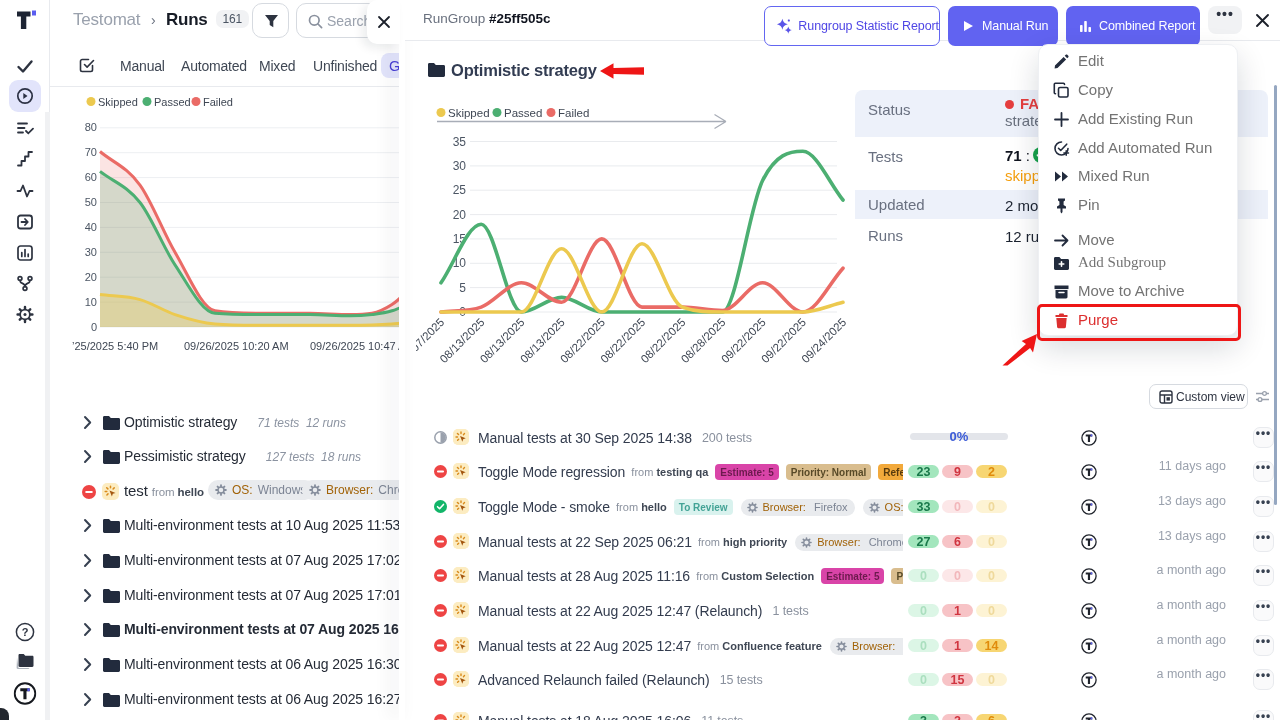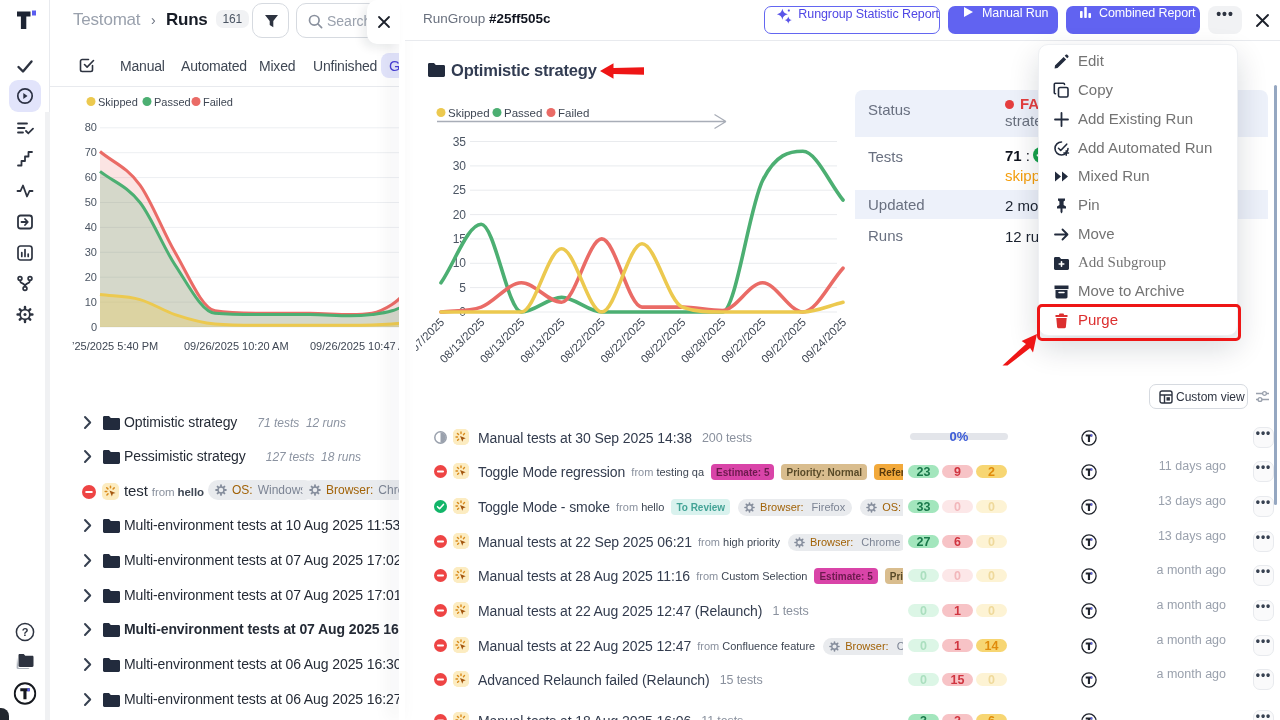--- a/index.html
+++ b/index.html
@@ -34,40 +34,40 @@
   .gearbadge { display:inline-flex; align-items:center; gap:5px; background:#e9ebee; color:#7c8494;
     border-radius:10px; font-size:12px; padding:3px 9px 3px 7px; white-space:nowrap; }
   .gearbadge b { color:#a16207; font-weight:400; }
   
   #panel { position:absolute; left:405px; top:0; width:875px; height:720px; background:#fff; z-index:10; }
   #phead { position:absolute; left:0; top:0; width:875px; height:41px; border-bottom:1px solid #e8eaee; background:#fff; }
   #closetab { position:absolute; left:-38px; top:0px; width:33px; height:44px; background:#fff;
     border-radius:10px 0 0 10px; box-shadow:-5px 4px 10px rgba(15,23,42,.08); z-index:11; }
   #paneledge { position:absolute; left:-6px; top:0; width:6px; height:720px; background:#fff;
     box-shadow:-7px 0 18px rgba(15,23,42,.10); }
-  .pbtn { position:absolute; top:6px; height:28px; border-radius:7px; font-size:12.5px; font-weight:400;
-    display:flex; align-items:flex-start; white-space:nowrap; letter-spacing:-.1px; }
+  .pbtn { position:absolute; top:6px; height:40px; border-radius:7px; font-size:12.5px; font-weight:400;
+    display:flex; align-items:center; white-space:nowrap; letter-spacing:-.1px; }
   .pbtn.solid { background:#6163f1; color:#fff; }
   .pbtn.ghost { background:#fff; color:#4f46e5; border:1px solid #6366f1; }
   
   .inforow { position:absolute; left:450px; width:413px; }
   .inforow .lbl { position:absolute; left:13px; top:11px; font-size:15px; color:#697080; }
   
   #menu { position:absolute; left:633px; top:44px; width:200px; height:292px; background:#fff;
     border:1px solid #eef0f3; border-radius:10px; box-shadow:0 12px 30px rgba(15,23,42,.16); z-index:20; }
   .mi { position:absolute; left:0; width:200px; height:29px; font-size:15px; color:#737373; }
   .mi .mic { position:absolute; left:14px; top:6px; width:17px; height:17px; }
   .mi .mtx { position:absolute; left:39px; top:5px; }
   
   .rrow { position:absolute; left:0px; width:875px; height:35px; }
   .rrow .sticon { position:absolute; left:29px; top:4px; }
   .rrow .manic { position:absolute; left:48px; top:1px; width:16px; height:16px; background:#fcecc1;
     border-radius:5px; }
   .rrow .rfrom { font-size:11px; color:#8a919e; font-weight:400; letter-spacing:0; }
-  .rrow .rfrom b { color:#3f4754; font-weight:400; }
+  .rrow .rfrom b { color:#3f4754; font-weight:700; }
   .pillset { position:absolute; left:503px; top:11px; display:flex; gap:3px; }
   .pill { width:31px; height:13px; border-radius:8px; font-size:12.5px; font-weight:700;
     display:flex; align-items:center; justify-content:center; }
   .p-g { background:#a3e6bd; color:#19794a; }
   .p-r { background:#f7c3c6; color:#d03540; }
   .p-y { background:#f7d673; color:#e08b0b; }
   .p-g0 { background:#dcf6e6; color:#abdfbf; }
   .p-r0 { background:#fce7e8; color:#f2b7bb; }
   .p-y0 { background:#fdf3d4; color:#efd99b; }
   .rdate { position:absolute; right:54px; top:5px; font-size:12.5px; color:#9aa1ad; }
@@ -472,21 +472,21 @@
           <path d="M2 3.5l6 5-6 5zM9 3.5l6 5-6 5z" fill="#222b3d"></path>
         </svg>
         <span class="mtx">Mixed Run</span>
       </div>
     <div class="mi" style="top:146px;">
         <svg class="mic" viewBox="0 0 17 17">
           <path d="M5 1.5h7v2l-1.4 1v3.4l2.4 1.6v2H9.5v3.6l-1 1.4-1-1.4v-3.6H4v-2l2.4-1.6V4.5L5 3.5z" fill="#222b3d"></path>
         </svg>
         <span class="mtx">Pin</span>
       </div>
-    <div class="mi" style="top:175px;">
+    <div class="mi" style="top:181px;">
         <svg class="mic" viewBox="0 0 17 17" fill="none" stroke="#222b3d" stroke-width="1.8" stroke-linecap="round" stroke-linejoin="round">
           <path d="M2 8.5h12.5M9.5 3.5l5 5-5 5"></path>
         </svg>
         <span class="mtx">Move</span>
       </div>
     <div class="mi" style="top:204px;font-family:Liberation Serif, serif;">
         <svg class="mic" viewBox="0 0 17 17">
           <path d="M1 3.4C1 2.6 1.6 2 2.4 2h4l1.7 1.9h6.5c.8 0 1.4.6 1.4 1.4v8.3c0 .8-.6 1.4-1.4 1.4H2.4c-.8 0-1.4-.6-1.4-1.4z" fill="#222b3d"></path>
           <path d="M8.5 6.7v4.6M6.2 9h4.6" stroke="#fff" stroke-width="1.6" stroke-linecap="round"></path>
         </svg>

